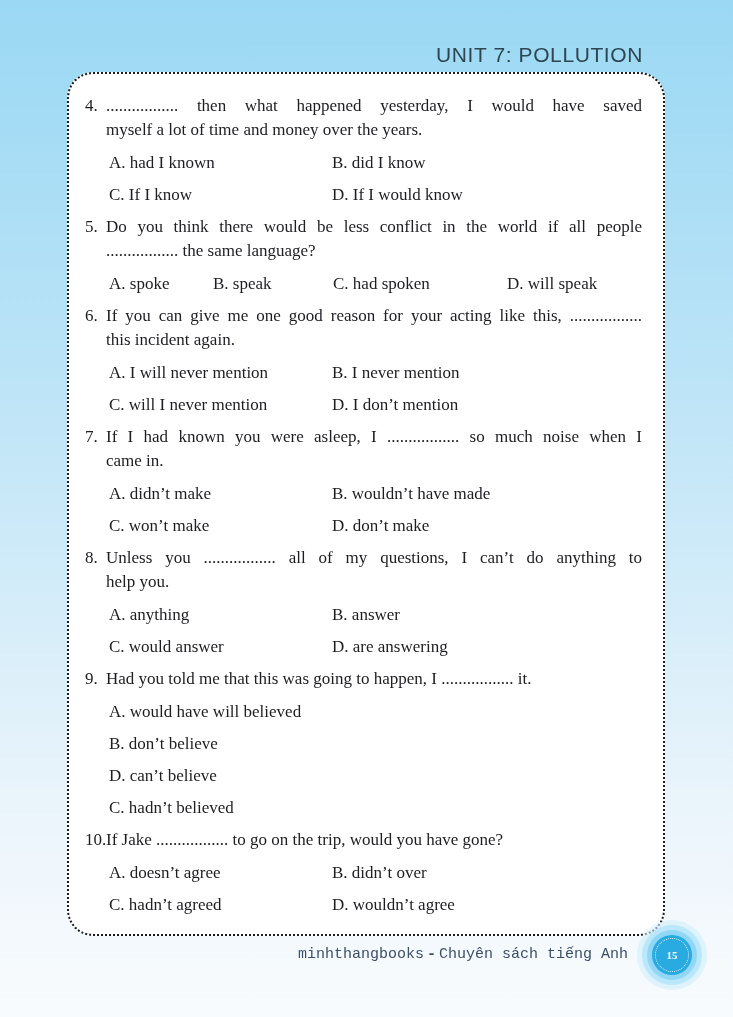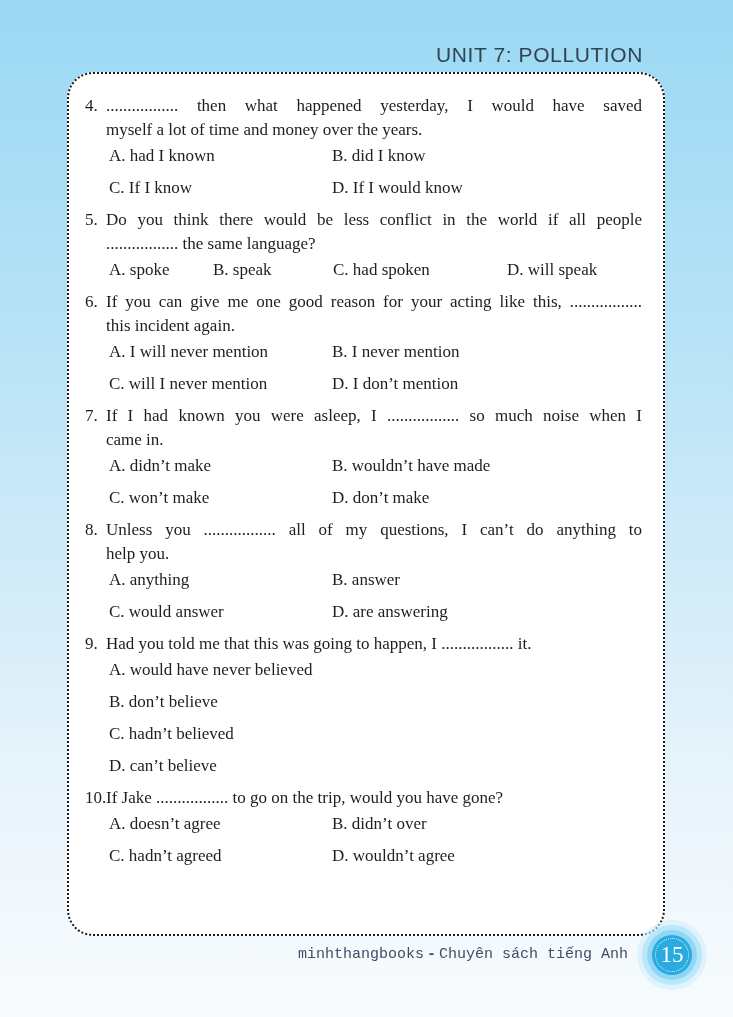--- a/index.html
+++ b/index.html
@@ -49,21 +49,21 @@
   .q-num {
     display: inline-block;
     width: 21px;
     text-indent: 0;
   }
   .q-line.fill {
     text-align: justify;
     text-align-last: justify;
   }
 
-  .q-opts { margin-top: 2px; margin-left: 3px; }
+  .q-opts { margin-top: 9px; margin-left: 3px; }
   .opt-row {
     font-size: 17px;
     line-height: 24px;
     margin-bottom: 8px;
     color: #1d1d22;
     white-space: nowrap;
   }
   .opt { display: inline-block; }
   .cols2 .c0 { width: 223px; }
   .cols4 .c0 { width: 104px; }
@@ -100,22 +100,22 @@
   }
   .page-badge::before {
     content: "";
     position: absolute;
     inset: 3px;
     border: 1px dotted rgba(255, 255, 255, 0.85);
     border-radius: 50%;
   }
   .page-badge .num {
     font-family: "Liberation Serif", serif;
-    font-weight: 400;
-    font-size: 23px;
+    font-weight: 700;
+    font-size: 11px;
     color: #ffffff;
   }
 </style>
 </head>
 <body>
 
 <div class="page">
 
   <div class="unit-header">UNIT 7: POLLUTION</div>
 
@@ -156,24 +156,24 @@
           <div class="q-line first fill"><span class="q-num">8.</span><span>Unless you ................. all of my questions, I can’t do anything to</span></div>
           <div class="q-line"><span>help you.</span></div>
           <div class="q-opts">
             <div class="opt-row cols2"><span class="opt c0">A. anything</span><span class="opt c1">B. answer</span></div>
             <div class="opt-row cols2"><span class="opt c0">C. would answer</span><span class="opt c1">D. are answering</span></div>
           </div>
         </div>
         <div class="q">
           <div class="q-line first"><span class="q-num">9.</span><span>Had you told me that this was going to happen, I ................. it.</span></div>
           <div class="q-opts">
-            <div class="opt-row cols1"><span class="opt c0">A. would have never believed</span></div>
+            <div class="opt-row cols1"><span class="opt c0">A. would have will believed</span></div>
             <div class="opt-row cols1"><span class="opt c0">B. don’t believe</span></div>
+            <div class="opt-row cols1"><span class="opt c0">D. can’t believe</span></div>
             <div class="opt-row cols1"><span class="opt c0">C. hadn’t believed</span></div>
-            <div class="opt-row cols1"><span class="opt c0">D. can’t believe</span></div>
           </div>
         </div>
         <div class="q">
           <div class="q-line first"><span class="q-num">10.</span><span>If Jake ................. to go on the trip, would you have gone?</span></div>
           <div class="q-opts">
             <div class="opt-row cols2"><span class="opt c0">A. doesn’t agree</span><span class="opt c1">B. didn’t over</span></div>
             <div class="opt-row cols2"><span class="opt c0">C. hadn’t agreed</span><span class="opt c1">D. wouldn’t agree</span></div>
           </div>
         </div>
       </div>

